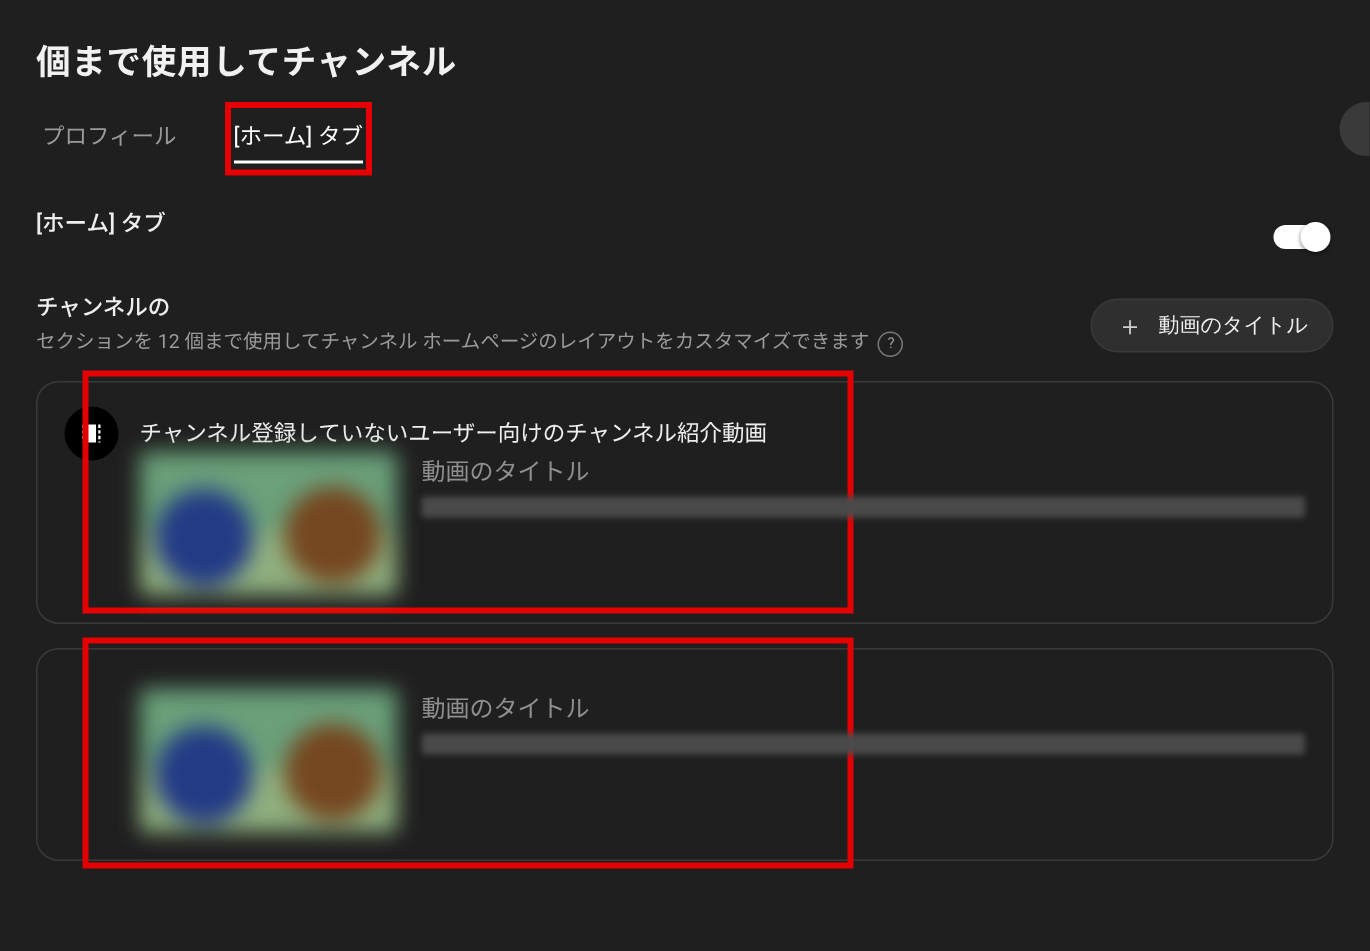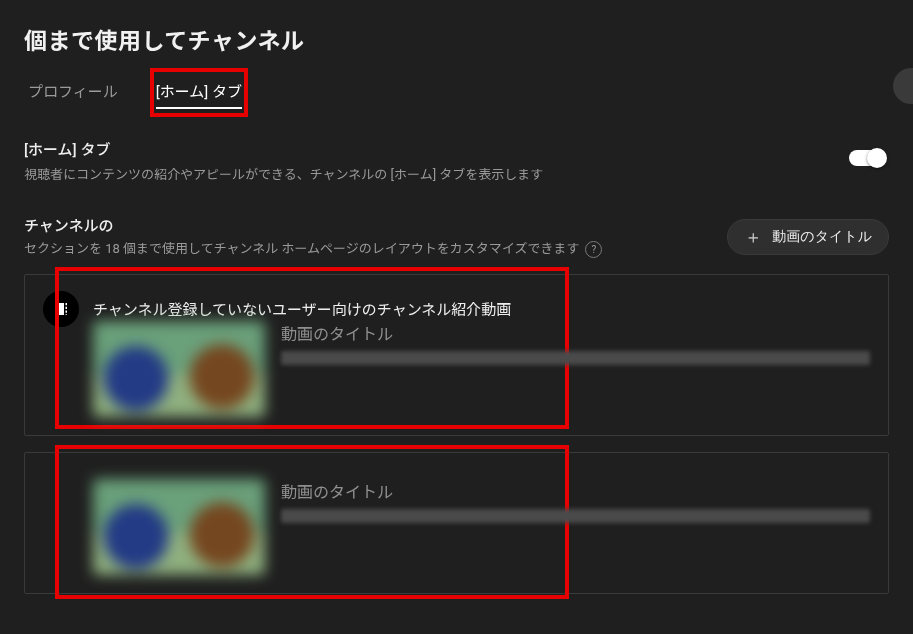--- a/index.html
+++ b/index.html
@@ -16,21 +16,21 @@
   .subhead{font-size:15px;font-weight:500;margin:0 0 6px 0;color:#eee;}
   .desc{font-size:13px;color:#9a9a9a;margin:0;line-height:1.6;}
   .switch{width:36px;height:16px;background:#fff;border-radius:999px;margin-top:12px;margin-right:4px;position:relative;}
   .switch::after{content:"";position:absolute;width:20px;height:20px;background:#fff;border-radius:50%;top:-2px;right:-2px;box-shadow:0 1px 3px rgba(0,0,0,.5);}
   .layout-header{display:flex;align-items:center;justify-content:space-between;margin-bottom:14px;}
   .layout-header .subhead{margin-bottom:4px;}
   .desc-with-help{display:flex;align-items:center;gap:6px;}
   .help-icon{display:inline-flex;align-items:center;justify-content:center;width:15px;height:15px;border:1px solid #7a7a7a;border-radius:50%;font-size:10px;color:#9a9a9a;}
   .chip-btn{display:inline-flex;align-items:center;gap:10px;background:#2f2f2f;border:1px solid #3a3a3a;color:#f1f1f1;padding:8px 16px;border-radius:22px;font-size:14px;cursor:pointer;}
   .chip-btn .plus-icon{font-size:18px;line-height:0;color:#cfcfcf;}
-  .card{position:relative;border:1px solid #3a3a3a;border-radius:2px;padding:16px 18px 18px 18px;margin-bottom:16px;}
+  .card{position:relative;border:1px solid #3a3a3a;border-radius:15px;padding:16px 18px 18px 18px;margin-bottom:16px;}
   .card-head{display:flex;align-items:center;gap:14px;}
   .round-icon{width:36px;height:36px;border-radius:50%;background:#000;display:flex;align-items:center;justify-content:center;flex:none;}
   .round-icon svg{fill:#fff;}
   .card-title{font-size:15px;color:#eee;}
   .card-body{display:flex;gap:16px;margin-top:10px;padding-left:50px;}
   .card-body-overlap{margin-top:-6px;}
   .thumb{width:172px;height:96px;border-radius:4px;flex:none;background:
     radial-gradient(circle at 25% 60%, #233b85 0 22%, transparent 24%),
     radial-gradient(circle at 75% 58%, #754720 0 22%, transparent 24%),
     linear-gradient(180deg,#6aa07a 0 55%, #8fb07f 55% 100%);
@@ -53,32 +53,31 @@
 
   <div class="tabs">
     <div class="tab">プロフィール</div>
     <div class="tab active highlighted">[ホーム] タブ</div>
   </div>
 
   <div class="section-block">
     <div class="toggle-row">
       <div class="toggle-text">
         <p class="subhead">[ホーム] タブ</p>
-        <p class="desc">視聴者にコンテンツの紹介やアピールができる、チャンネルの [ホーム] タブを表示します</p>
       </div>
       <div class="switch"></div>
     </div>
   </div>
 
   <div class="section-block">
     <div class="layout-header">
       <div>
         <p class="subhead">チャンネルの</p>
         <div class="desc-with-help">
-          <p class="desc">セクションを 18 個まで使用してチャンネル ホームページのレイアウトをカスタマイズできます</p>
+          <p class="desc">セクションを 12 個まで使用してチャンネル ホームページのレイアウトをカスタマイズできます</p>
           <span class="help-icon">?</span>
         </div>
       </div>
       <button class="chip-btn">
         <span class="plus-icon">＋</span>
         <span>動画のタイトル</span>
       </button>
     </div>
 
     <div class="card">

